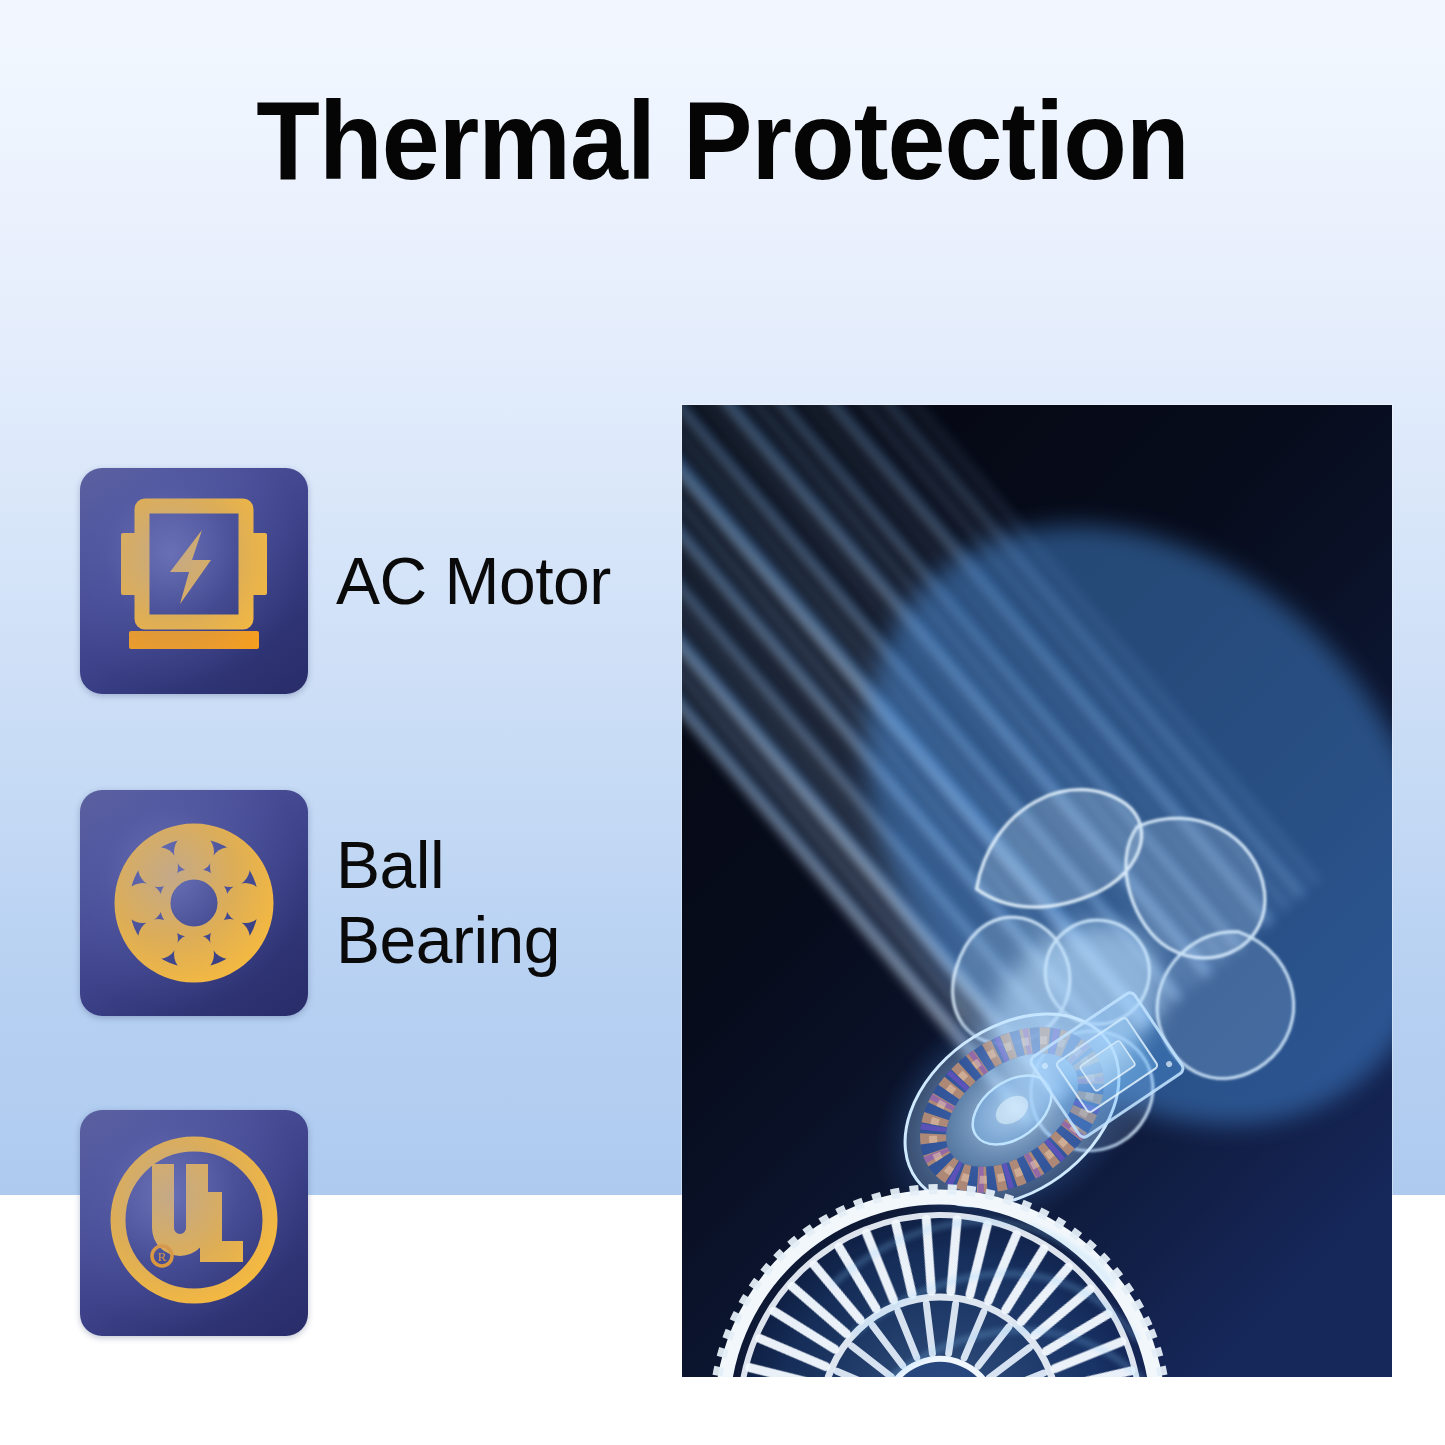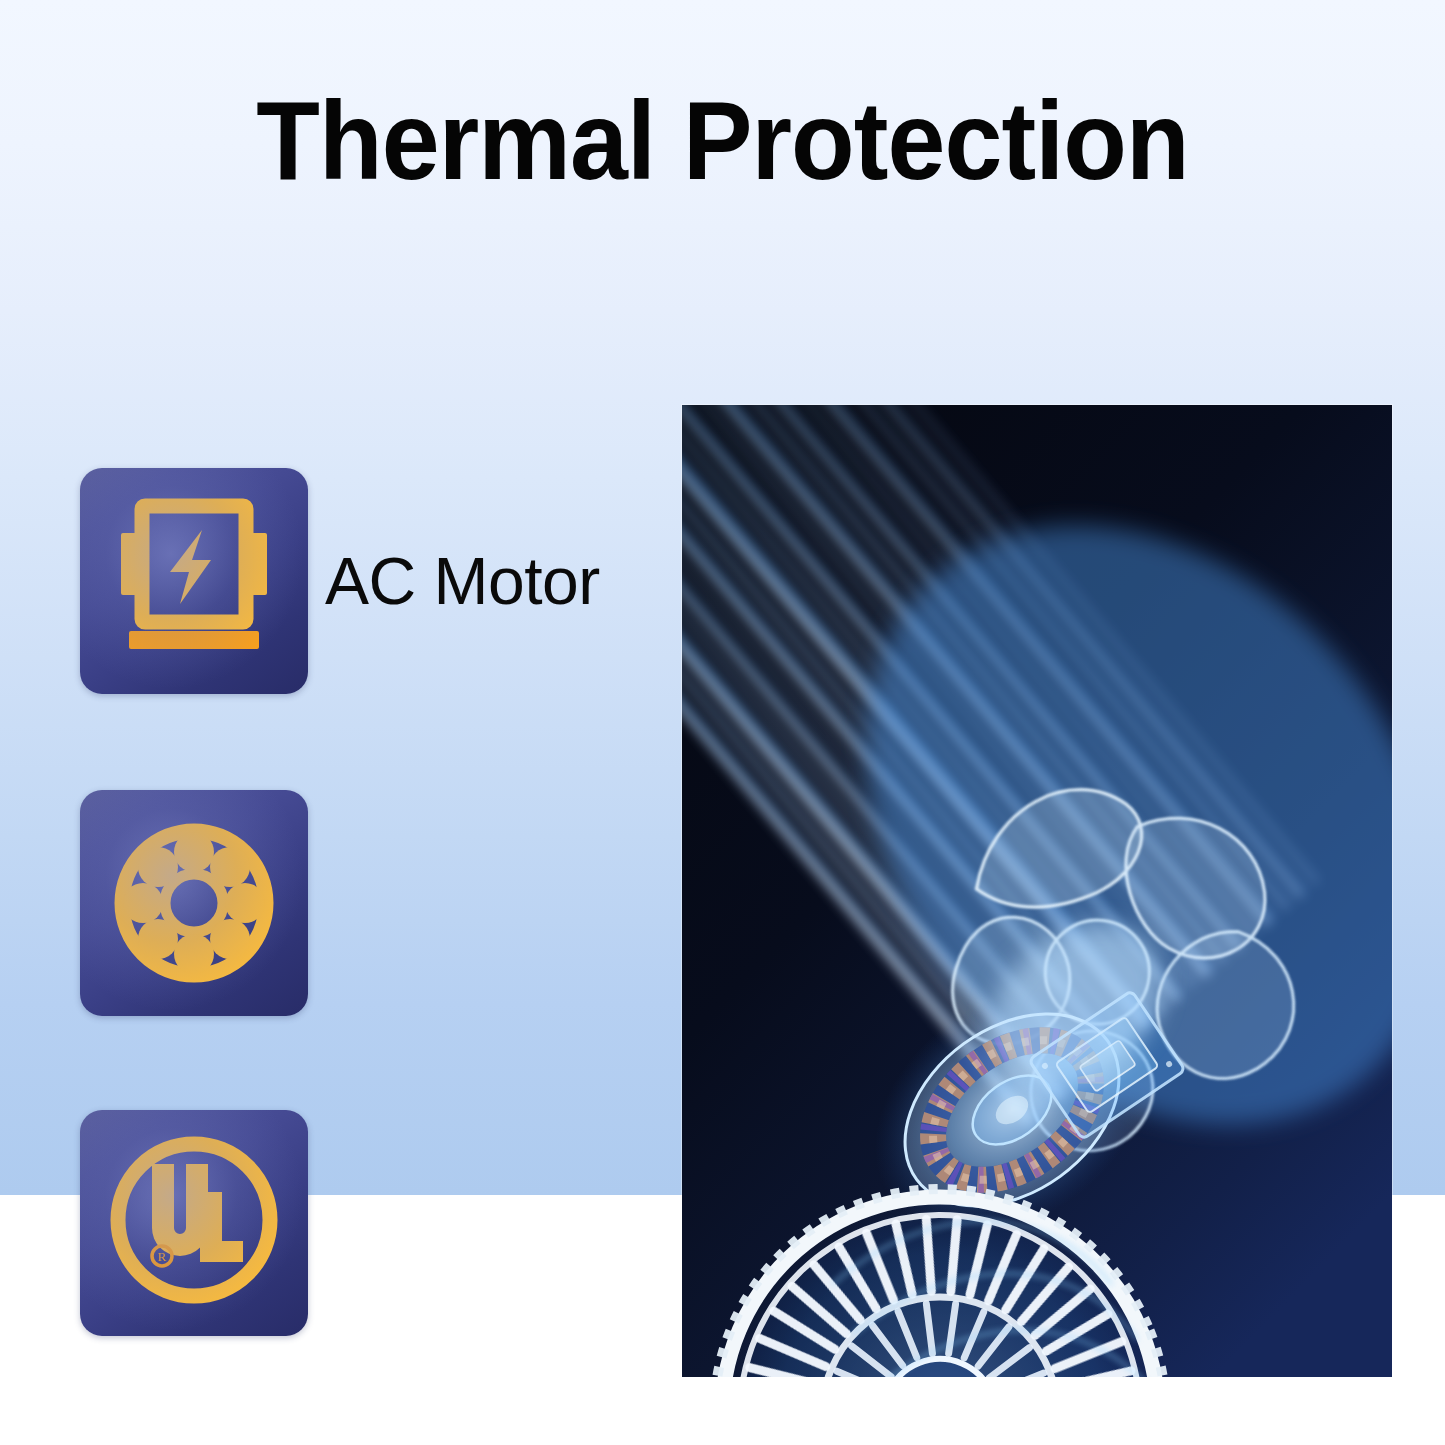--- a/index.html
+++ b/index.html
@@ -95,21 +95,21 @@
   }
   .tile-svg {
     position: absolute;
     left: 0; top: 0;
     width: 228px;
     height: 226px;
     display: block;
   }
 
   .feature-label {
-    margin-left: 17px;
+    margin-left: 28px;
     font-family: "Liberation Sans", sans-serif;
     font-size: 66px;
     font-weight: 400;
     color: #0a0a0a;
     line-height: 1.13;
     letter-spacing: -0.5px;
     white-space: pre-line;
   }
 
   
@@ -168,20 +168,22 @@
           <circle cx="114" cy="62" r="20" fill="#FDBD39"></circle>
           <circle cx="150" cy="77" r="20" fill="#FDBD39"></circle>
           <circle cx="165" cy="113" r="20" fill="#FDBD39"></circle>
           <circle cx="150" cy="149" r="20" fill="#FDBD39"></circle>
           <circle cx="114" cy="164" r="20" fill="#FDBD39"></circle>
           <circle cx="78" cy="149" r="20" fill="#FDBD39"></circle>
           <circle cx="63" cy="113" r="20" fill="#FDBD39"></circle>
           <circle cx="78" cy="77" r="20" fill="#FDBD39"></circle>
         </svg>
       </div>
+      <div class="feature-label">Ball
+Bearing</div>
     </div>
 
     <div class="feature-row r2">
       <div class="feature-tile">
         <svg class="tile-svg" viewBox="0 0 228 226">
 
           <circle cx="114" cy="110" r="76" fill="none" stroke="#FDBD39" stroke-width="15"></circle>
 
           <path d="M72 54 L72 118 A28 28 0 0 0 128 118 L128 54 L106 54 L106 118
                    A6 6 0 0 1 94 118 L94 54 Z" fill="#FDBD39"></path>

